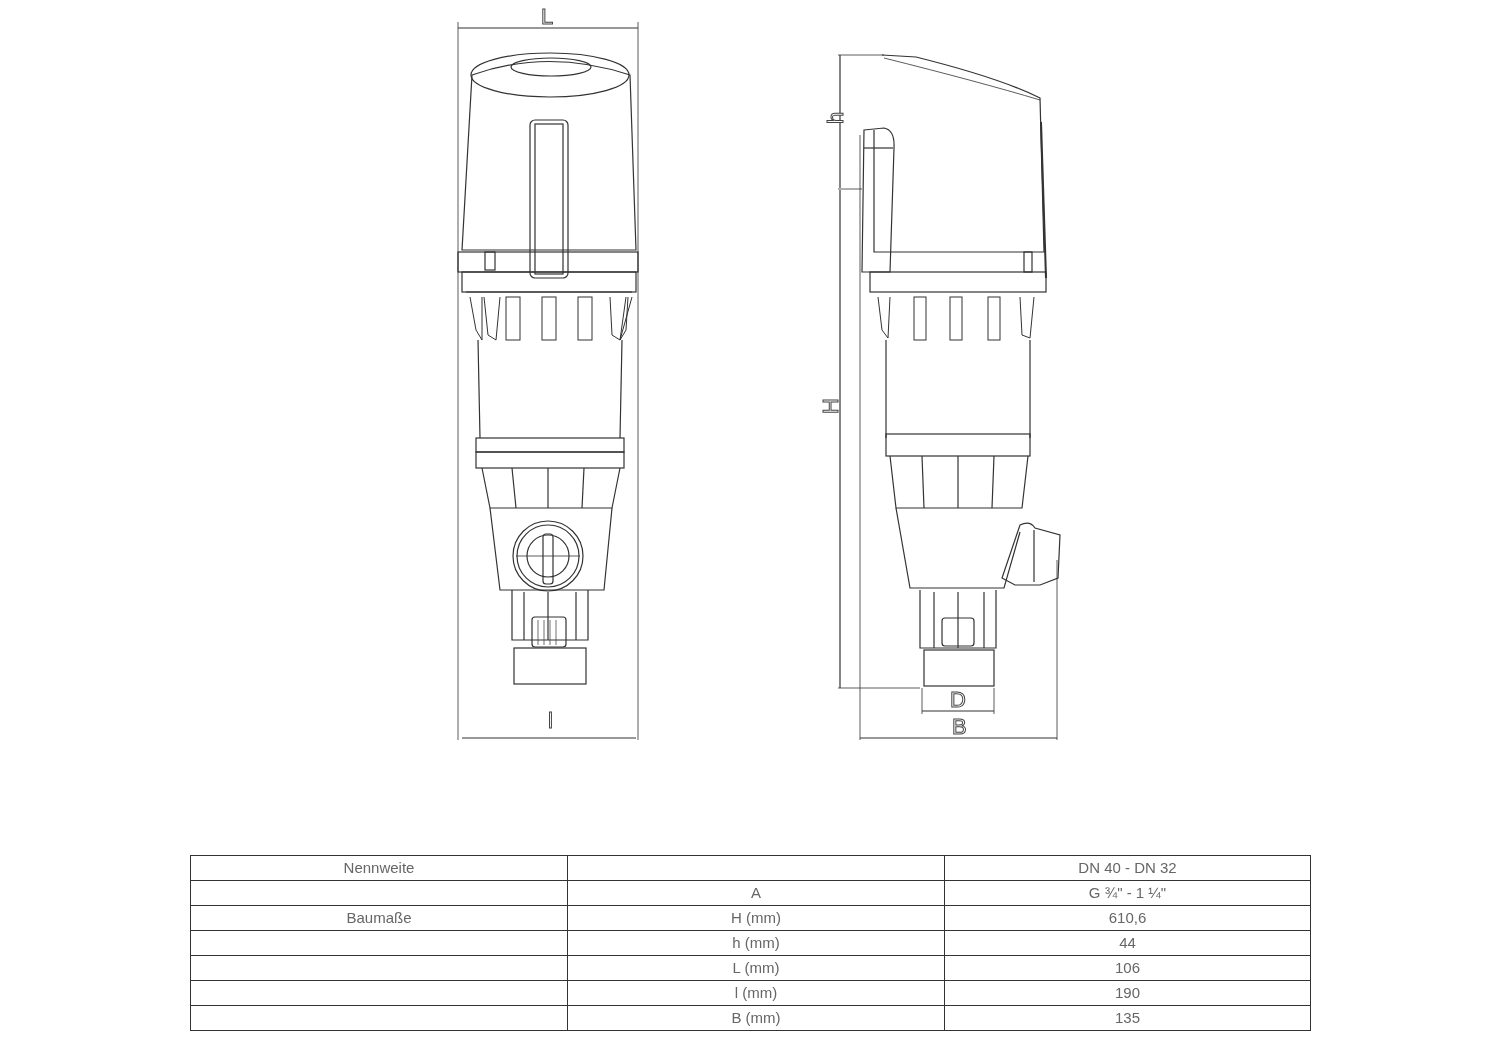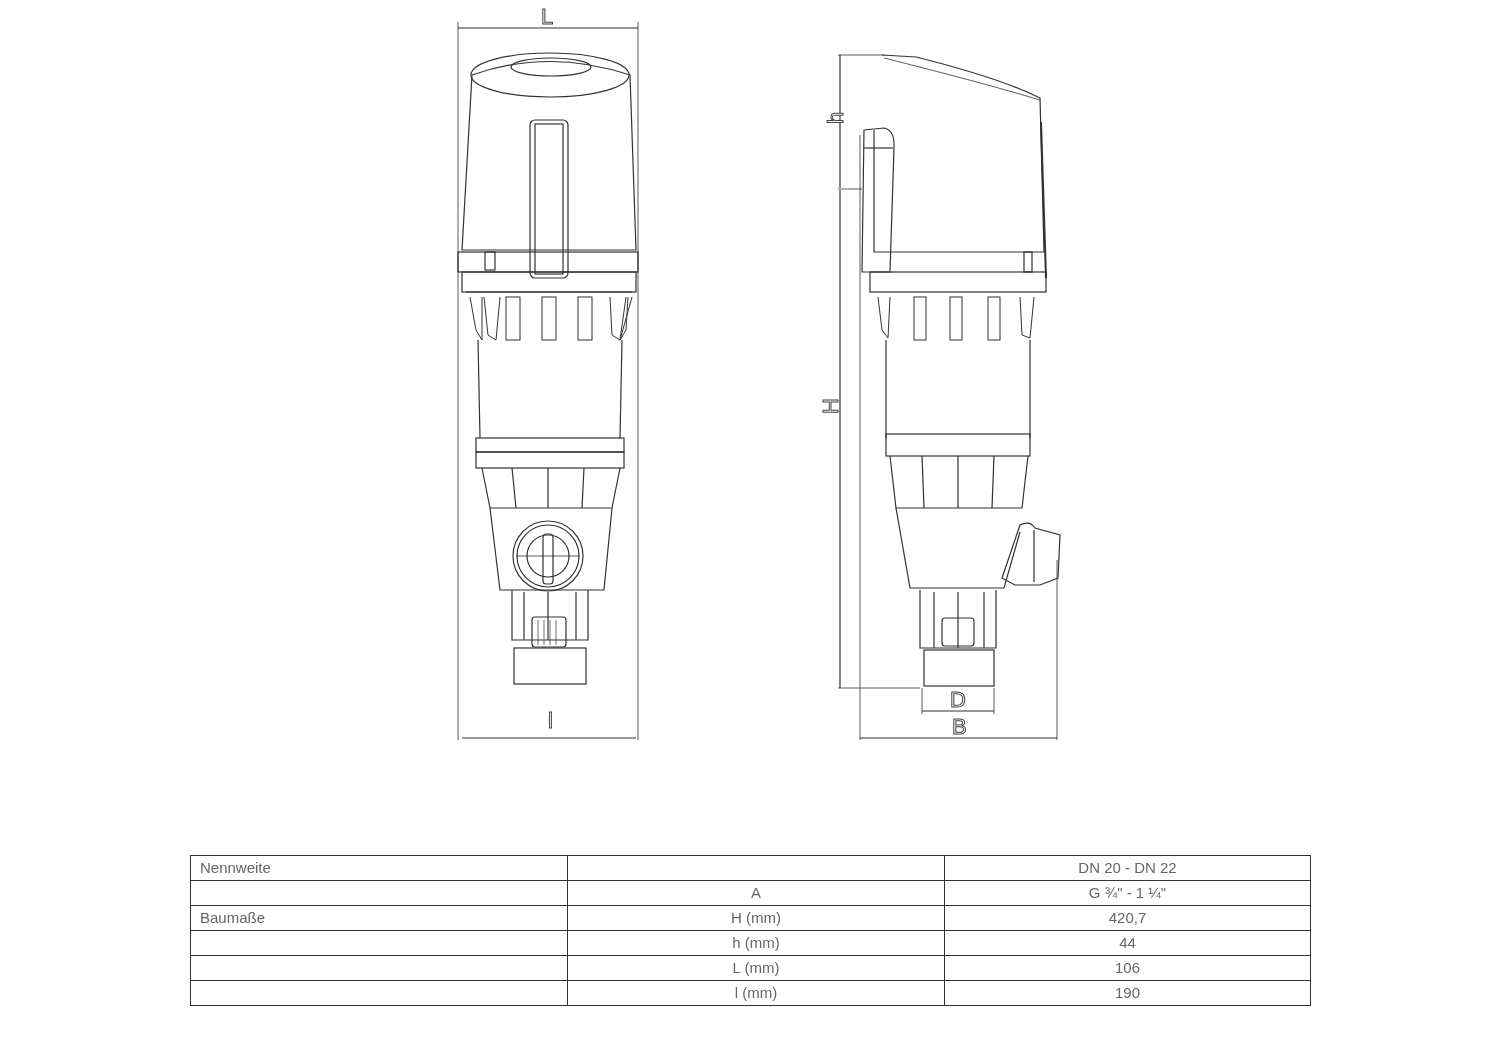--- a/index.html
+++ b/index.html
@@ -6,21 +6,21 @@
   body { width: 1500px; height: 1061px; position: relative; overflow: hidden;
          font-family: "Liberation Sans", sans-serif; color: #555; }
   #drawing { position: absolute; left: 0; top: 0; width: 1500px; height: 800px; }
   #drawing svg { width: 1500px; height: 800px; display: block; }
   .dimlabel { font-family: "Liberation Sans", sans-serif; font-size: 22px; fill: #fff;
               stroke: #444; stroke-width: 1; }
   table#dims { position: absolute; left: 190px; top: 855px; width: 1121px;
                border-collapse: collapse; font-size: 15px; color: #666; }
   table#dims td { border: 1px solid #333; height: 24px; padding: 0 9px; line-height: 24px;
                   white-space: nowrap; }
-  table#dims td.c1 { width: 358px; text-align: left; }
+  table#dims td.c1 { width: 358px; text-align: center; }
   table#dims td.c2 { width: 358px; text-align: center; }
   table#dims td.c3 { text-align: center; }
 </style>
 </head>
 <body>
 
 <div id="drawing">
 <svg viewBox="0 0 1500 800" xmlns="http://www.w3.org/2000/svg" fill="none" stroke="#333" stroke-width="1.2">
 
   <g>
@@ -138,41 +138,46 @@
     <text class="dimlabel" x="952" y="734">B</text>
   </g>
 </svg>
 </div>
 
 <table id="dims">
   <tbody>
       <tr>
     <td class="c1">Nennweite</td>
     <td class="c2"></td>
-    <td class="c3">DN 20 - DN 22</td>
+    <td class="c3">DN 40 - DN 32</td>
   </tr>
   <tr>
     <td class="c1"></td>
     <td class="c2">A</td>
     <td class="c3">G ¾" - 1 ¼"</td>
   </tr>
   <tr>
     <td class="c1">Baumaße</td>
     <td class="c2">H (mm)</td>
-    <td class="c3">420,7</td>
+    <td class="c3">610,6</td>
   </tr>
   <tr>
     <td class="c1"></td>
     <td class="c2">h (mm)</td>
     <td class="c3">44</td>
   </tr>
   <tr>
     <td class="c1"></td>
     <td class="c2">L (mm)</td>
     <td class="c3">106</td>
   </tr>
   <tr>
     <td class="c1"></td>
     <td class="c2">l (mm)</td>
     <td class="c3">190</td>
   </tr>
+  <tr>
+    <td class="c1"></td>
+    <td class="c2">B (mm)</td>
+    <td class="c3">135</td>
+  </tr>
 </tbody>
   </table>
 
 </body></html>

